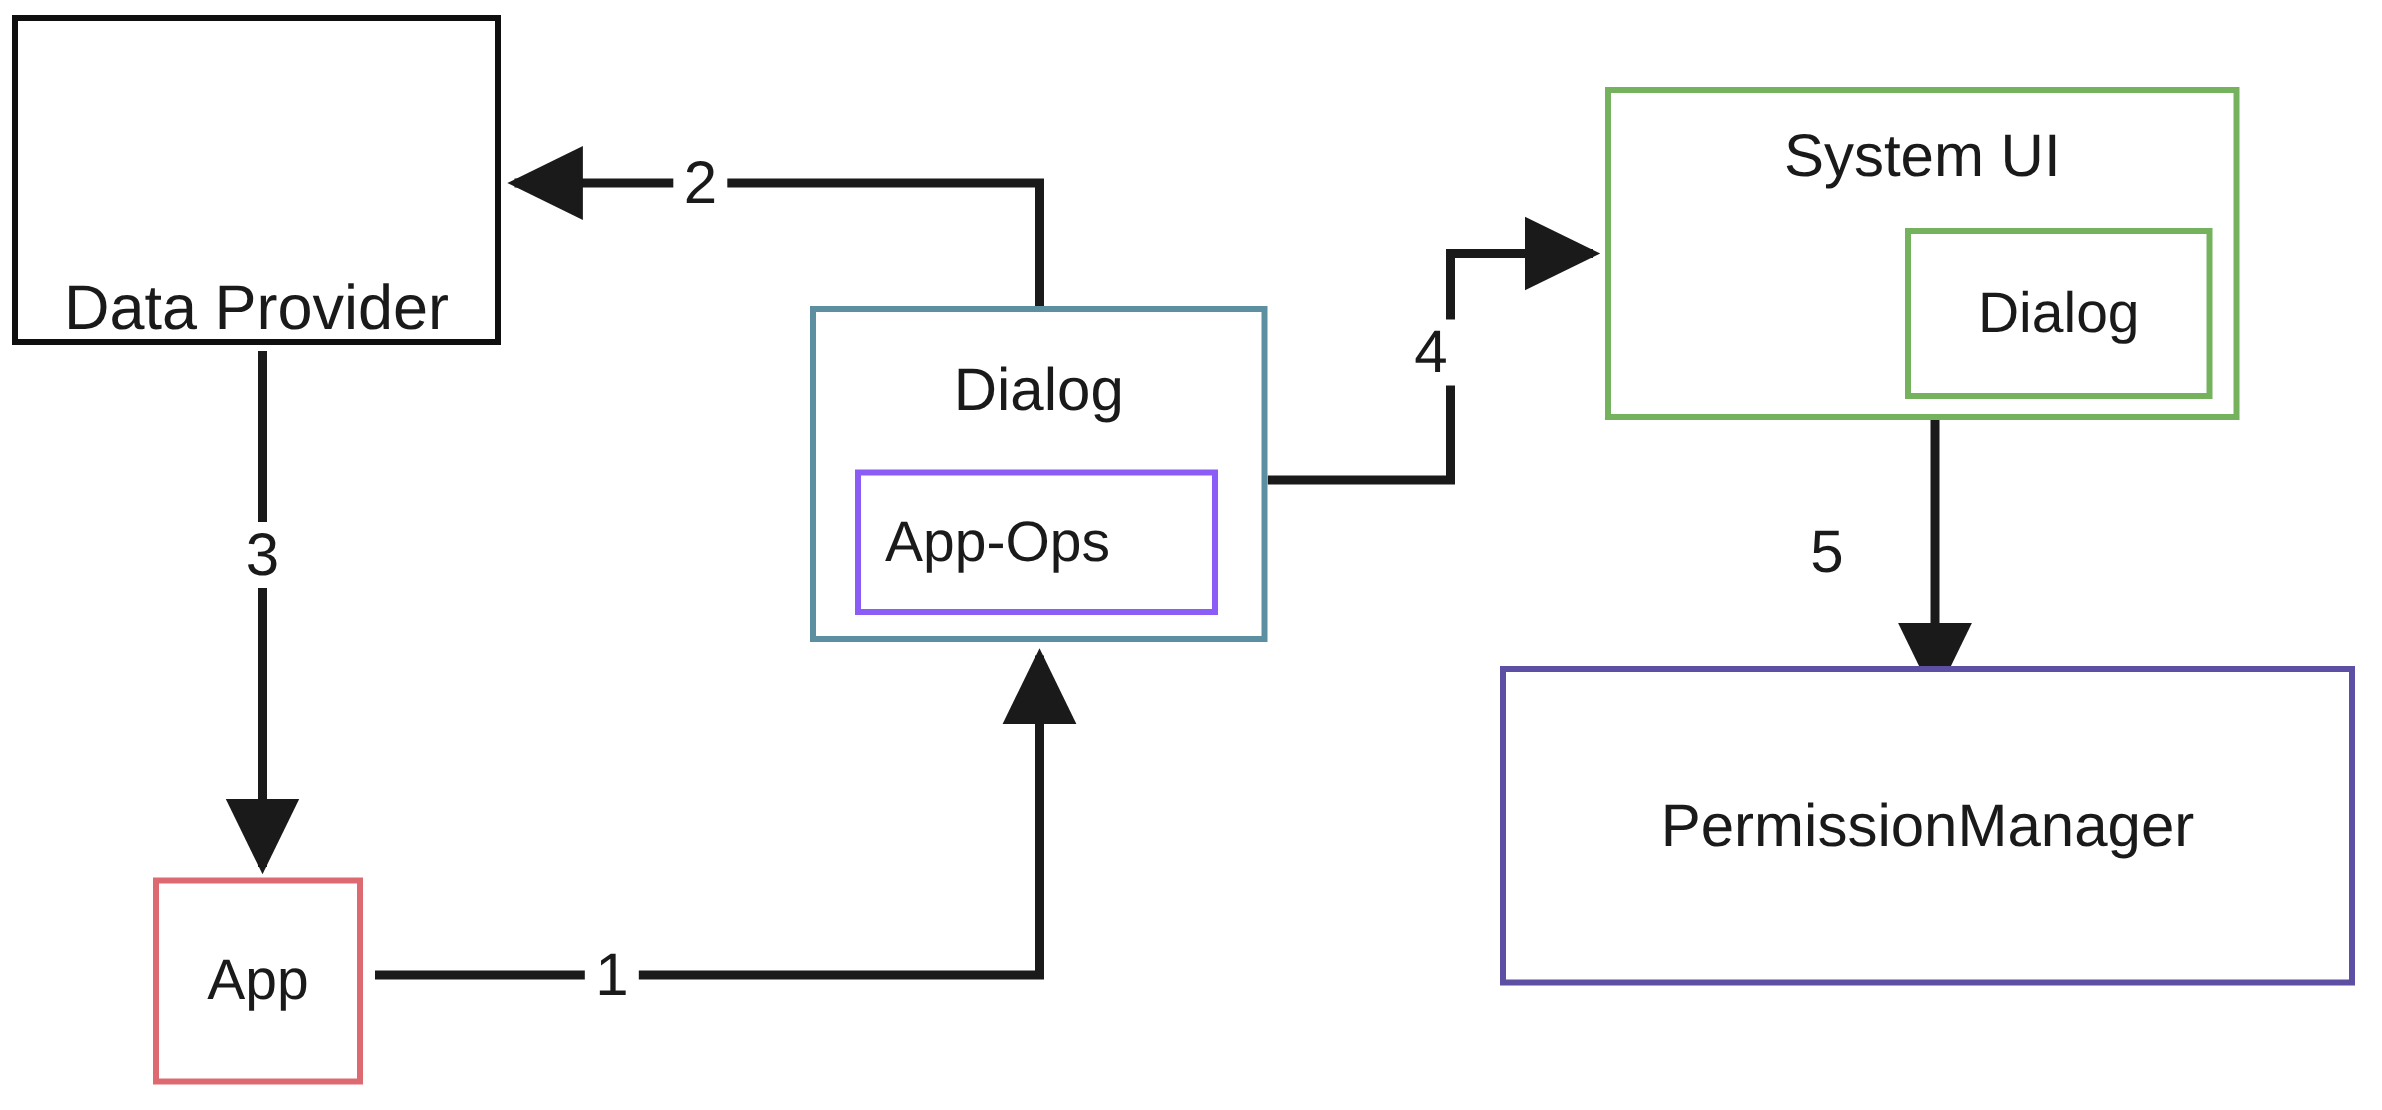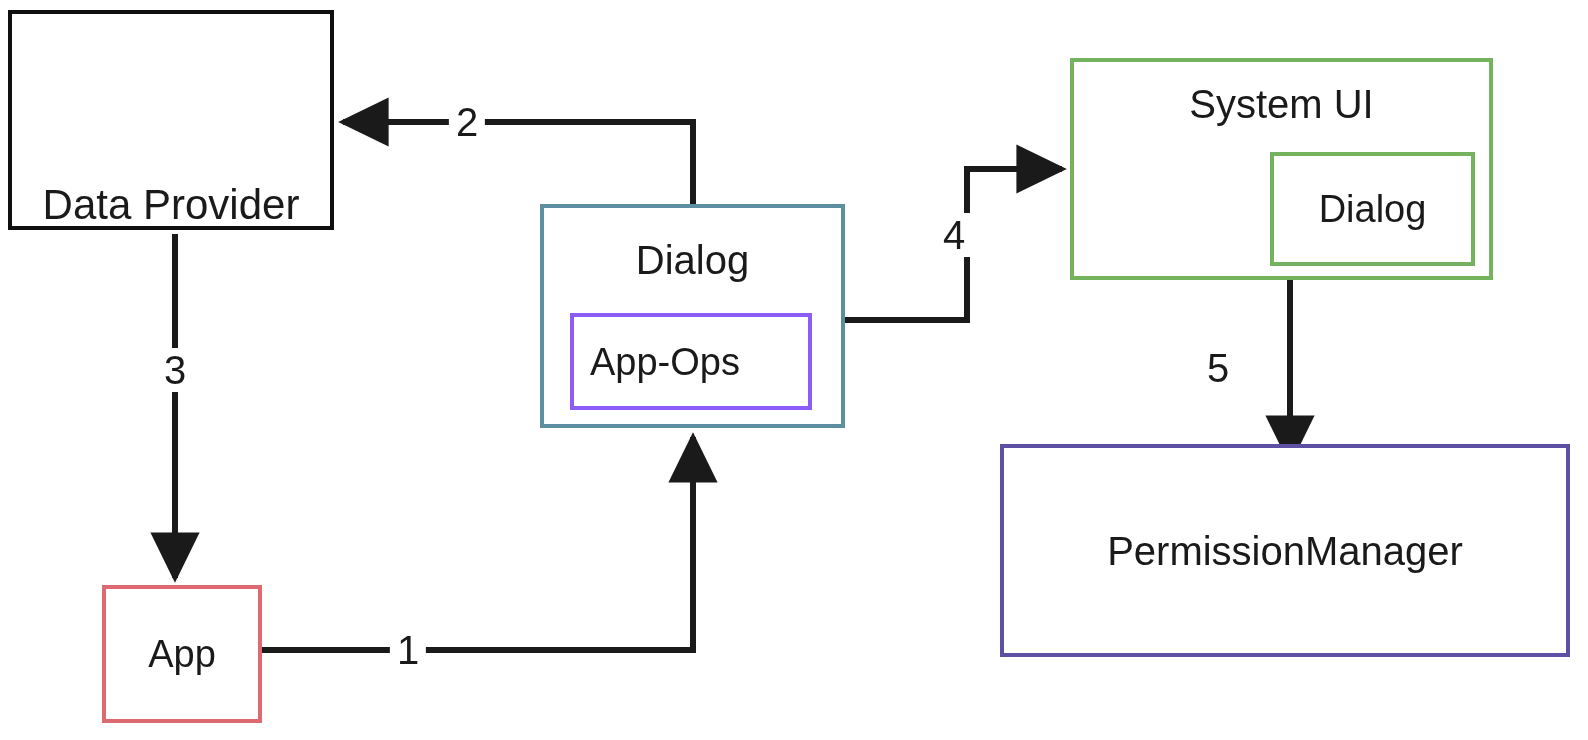--- a/index.html
+++ b/index.html
@@ -79,21 +79,21 @@
   #node-dialog .node-label { font-size: 38px; }
   
   #node-permission-manager {
     left: 1000px; top: 444px; width: 570px; height: 213px;
     border: 4px solid #5d4fa3;
     align-items: center;
   }
   #node-permission-manager .node-label { font-size: 40px; }
   
   #node-app {
-    left: 102px; top: 585px; width: 160px; height: 138px;
+    left: 102px; top: 585px; width: 140px; height: 138px;
     border: 4px solid #dd6a70;
     align-items: center;
   }
   #node-app .node-label { font-size: 38px; }
   
   .edge-label {
     position: absolute;
     font-family: "Liberation Sans", sans-serif;
     font-size: 40px;
     color: #1a1a1a;

